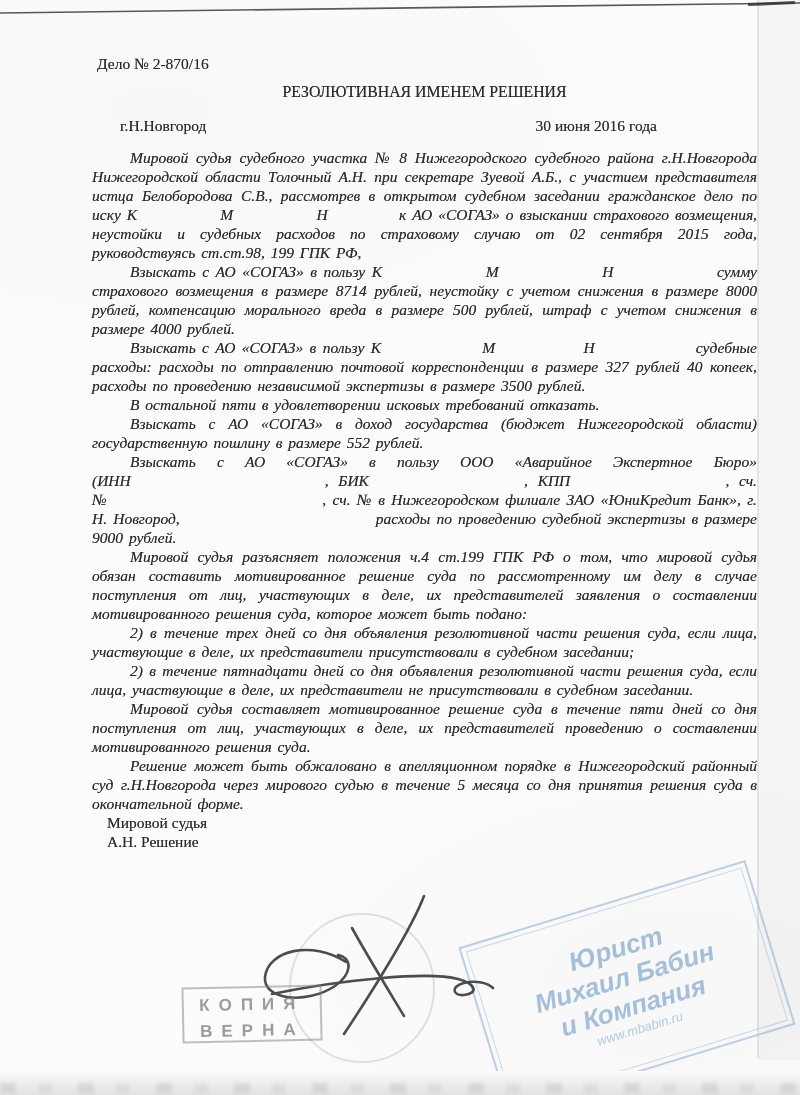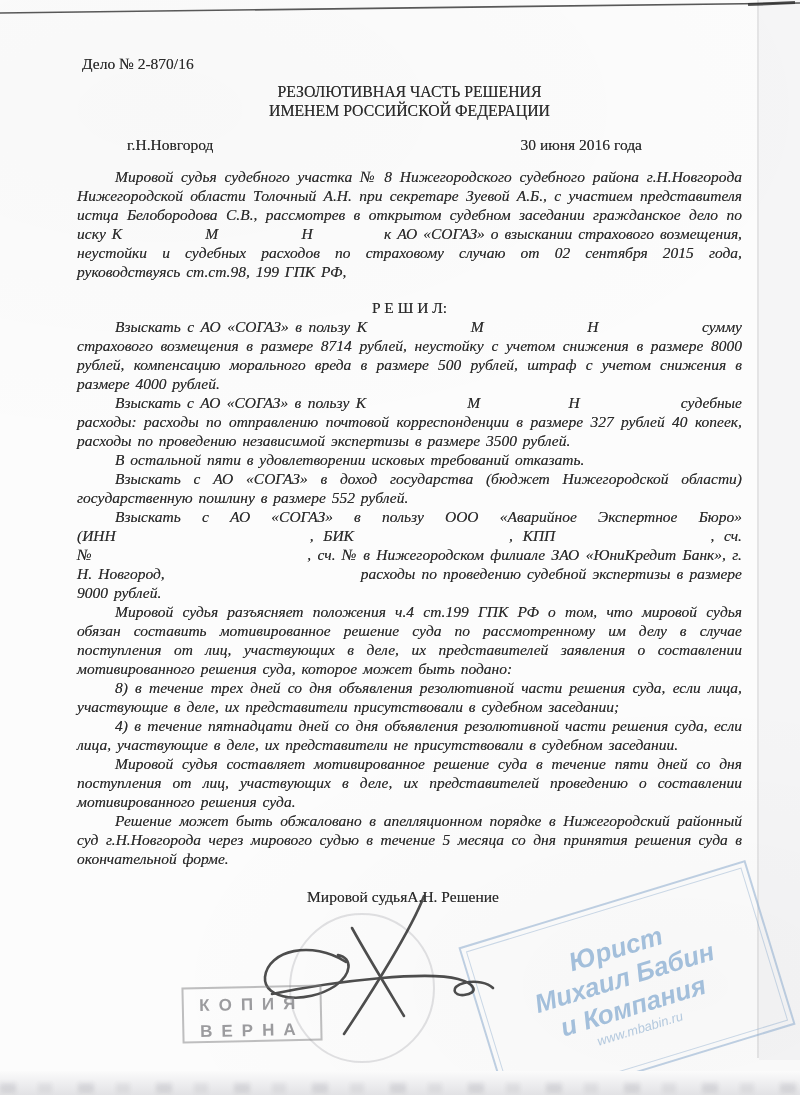--- a/index.html
+++ b/index.html
@@ -7,34 +7,34 @@
   .page{
     position:relative;width:800px;height:1095px;
     background:
       radial-gradient(1200px 600px at 20% 10%, rgba(0,0,0,0.015), transparent 60%),
       radial-gradient(900px 500px at 85% 90%, rgba(0,0,0,0.02), transparent 60%),
       #fcfcfc;
     font-family:"Liberation Serif", serif;
     color:#2b2b2b;
   }
   .content{
-    position:absolute;left:77px;top:0;width:665px;z-index:2;
+    position:absolute;left:92px;top:0;width:665px;z-index:2;
     font-size:15.5px;line-height:19px;
     text-shadow:0 0 0.6px rgba(45,45,45,0.65);
   }
   .case-number{margin:54px 0 0 5px;}
   .doc-title{text-align:center;margin-top:9px;line-height:19px;font-size:15.8px;}
   .place-date{display:flex;justify-content:space-between;margin-top:15px;}
-  .place-date .city{margin-left:50px;}
+  .place-date .city{margin-left:28px;}
   .place-date .date{margin-right:100px;}
   p.para{margin:0;text-align:justify;text-indent:38px;word-spacing:2px;font-style:italic;}
   p.intro{margin-top:13px;}
   .resolved{ text-align:center;margin-top:17px;}
   .first-body{margin-top:21px;}
-  .signature-row{display:flex;justify-content:center;margin-top:19px;padding:0 28px 0 15px;}
+  .signature-row{display:flex;justify-content:center;padding:0 28px 0 15px;flex-direction:column;}
   
   .scan-top{position:absolute;left:0;top:0;z-index:5;}
   .edge-line{position:absolute;left:757px;top:0;width:2px;height:1058px;background:rgba(145,145,152,0.22);z-index:1;}
   .edge-shade{position:absolute;left:759px;top:0;width:41px;height:1060px;background:rgba(190,190,198,0.10);z-index:1;}
   .bottom-band{position:absolute;left:0;bottom:0;width:800px;height:24px;z-index:4;
     background:linear-gradient(#fbfbfb 0%, #ededef 55%, #e2e2e5 100%);}
   .bottom-smudge{position:absolute;left:0;bottom:2px;width:800px;height:10px;z-index:5;
     background:repeating-linear-gradient(90deg, rgba(70,70,82,0.16) 0 16px, transparent 16px 38px, rgba(70,70,82,0.10) 38px 52px, transparent 52px 78px);
     filter:blur(2px);opacity:0.75;}
   
@@ -84,41 +84,39 @@
       <div class="wm-l2">Михаил Бабин</div>
       <div class="wm-l3">и Компания</div>
       <div class="wm-url">www.mbabin.ru</div>
     </div>
   </div>
 
   <div class="content">
     <div class="case-number">Дело № 2-870/16</div>
 
     <div class="doc-title">
-      <div>РЕЗОЛЮТИВНАЯ ЧАСТЬ РЕШЕНИЯ</div>
-      <div>ИМЕНЕМ РОССИЙСКОЙ ФЕДЕРАЦИИ</div>
+      <div>РЕЗОЛЮТИВНАЯ ИМЕНЕМ РЕШЕНИЯ</div>
     </div>
 
     <div class="place-date">
       <span class="city">г.Н.Новгород</span>
       <span class="date">30 июня 2016 года</span>
     </div>
 
     <p class="para intro">Мировой судья судебного участка № 8 Нижегородского судебного района г.Н.Новгорода Нижегородской области Толочный А.Н. при секретаре Зуевой А.Б., с участием представителя истца Белобородова С.В., рассмотрев в открытом судебном заседании гражданское дело по иску К&nbsp;&nbsp;&nbsp;&nbsp;&nbsp;&nbsp;&nbsp;&nbsp;&nbsp;&nbsp;&nbsp;&nbsp;&nbsp;&nbsp;М&nbsp;&nbsp;&nbsp;&nbsp;&nbsp;&nbsp;&nbsp;&nbsp;&nbsp;&nbsp;&nbsp;&nbsp;&nbsp;&nbsp;Н&nbsp;&nbsp;&nbsp;&nbsp;&nbsp;&nbsp;&nbsp;&nbsp;&nbsp;&nbsp;&nbsp;&nbsp;к АО «СОГАЗ» о взыскании страхового возмещения, неустойки и судебных расходов по страховому случаю от 02 сентября 2015 года, руководствуясь ст.ст.98, 199 ГПК РФ,</p>
 
-    <div class="resolved">Р Е Ш И Л:</div>
 
     <p class="para">Взыскать с АО «СОГАЗ» в пользу К&nbsp;&nbsp;&nbsp;&nbsp;&nbsp;&nbsp;&nbsp;&nbsp;&nbsp;&nbsp;&nbsp;&nbsp;&nbsp;&nbsp;&nbsp;&nbsp;М&nbsp;&nbsp;&nbsp;&nbsp;&nbsp;&nbsp;&nbsp;&nbsp;&nbsp;&nbsp;&nbsp;&nbsp;&nbsp;&nbsp;&nbsp;&nbsp;Н&nbsp;&nbsp;&nbsp;&nbsp;&nbsp;&nbsp;&nbsp;&nbsp;&nbsp;&nbsp;&nbsp;&nbsp;&nbsp;&nbsp;&nbsp;&nbsp;сумму страхового возмещения в размере 8714 рублей, неустойку с учетом снижения в размере 8000 рублей, компенсацию морального вреда в размере 500 рублей, штраф с учетом снижения в размере 4000 рублей.</p>
     <p class="para">Взыскать с АО «СОГАЗ» в пользу К&nbsp;&nbsp;&nbsp;&nbsp;&nbsp;&nbsp;&nbsp;&nbsp;&nbsp;&nbsp;&nbsp;&nbsp;&nbsp;&nbsp;&nbsp;&nbsp;М&nbsp;&nbsp;&nbsp;&nbsp;&nbsp;&nbsp;&nbsp;&nbsp;&nbsp;&nbsp;&nbsp;&nbsp;&nbsp;&nbsp;Н&nbsp;&nbsp;&nbsp;&nbsp;&nbsp;&nbsp;&nbsp;&nbsp;&nbsp;&nbsp;&nbsp;&nbsp;&nbsp;&nbsp;&nbsp;&nbsp;судебные расходы: расходы по отправлению почтовой корреспонденции в размере 327 рублей 40 копеек, расходы по проведению независимой экспертизы в размере 3500 рублей.</p>
     <p class="para">В остальной пяти в удовлетворении исковых требований отказать.</p>
     <p class="para">Взыскать с АО «СОГАЗ» в доход государства (бюджет Нижегородской области) государственную пошлину в размере 552 рублей.</p>
     <p class="para">Взыскать с АО «СОГАЗ» в пользу ООО «Аварийное Экспертное Бюро» (ИНН&nbsp;&nbsp;&nbsp;&nbsp;&nbsp;&nbsp;&nbsp;&nbsp;&nbsp;&nbsp;&nbsp;&nbsp;&nbsp;&nbsp;&nbsp;&nbsp;&nbsp;&nbsp;&nbsp;&nbsp;, БИК&nbsp;&nbsp;&nbsp;&nbsp;&nbsp;&nbsp;&nbsp;&nbsp;&nbsp;&nbsp;&nbsp;&nbsp;&nbsp;&nbsp;&nbsp;&nbsp;, КПП&nbsp;&nbsp;&nbsp;&nbsp;&nbsp;&nbsp;&nbsp;&nbsp;&nbsp;&nbsp;&nbsp;&nbsp;&nbsp;&nbsp;&nbsp;&nbsp;, сч.№&nbsp;&nbsp;&nbsp;&nbsp;&nbsp;&nbsp;&nbsp;&nbsp;&nbsp;&nbsp;&nbsp;&nbsp;&nbsp;&nbsp;&nbsp;&nbsp;&nbsp;&nbsp;&nbsp;&nbsp;&nbsp;&nbsp;&nbsp;&nbsp;&nbsp;&nbsp;&nbsp;&nbsp;&nbsp;&nbsp;&nbsp;&nbsp;&nbsp;&nbsp;, сч. № в Нижегородском филиале ЗАО «ЮниКредит Банк», г. Н. Новгород,&nbsp;&nbsp;&nbsp;&nbsp;&nbsp;&nbsp;&nbsp;&nbsp;&nbsp;&nbsp;&nbsp;&nbsp;&nbsp;&nbsp;&nbsp;&nbsp;&nbsp;&nbsp;&nbsp;&nbsp;&nbsp;&nbsp;&nbsp;&nbsp;&nbsp;&nbsp;&nbsp;&nbsp;&nbsp;&nbsp;&nbsp;&nbsp;расходы по проведению судебной экспертизы в размере 9000 рублей.</p>
     <p class="para">Мировой судья разъясняет положения ч.4 ст.199 ГПК РФ о том, что мировой судья обязан составить мотивированное решение суда по рассмотренному им делу в случае поступления от лиц, участвующих в деле, их представителей заявления о составлении мотивированного решения суда, которое может быть подано:</p>
-    <p class="para">8) в течение трех дней со дня объявления резолютивной части решения суда, если лица, участвующие в деле, их представители присутствовали в судебном заседании;</p>
-    <p class="para">4) в течение пятнадцати дней со дня объявления резолютивной части решения суда, если лица, участвующие в деле, их представители не присутствовали в судебном заседании.</p>
+    <p class="para">2) в течение трех дней со дня объявления резолютивной части решения суда, если лица, участвующие в деле, их представители присутствовали в судебном заседании;</p>
+    <p class="para">2) в течение пятнадцати дней со дня объявления резолютивной части решения суда, если лица, участвующие в деле, их представители не присутствовали в судебном заседании.</p>
     <p class="para">Мировой судья составляет мотивированное решение суда в течение пяти дней со дня поступления от лиц, участвующих в деле, их представителей проведению о составлении мотивированного решения суда.</p>
     <p class="para">Решение может быть обжаловано в апелляционном порядке в Нижегородский районный суд г.Н.Новгорода через мирового судью в течение 5 месяца со дня принятия решения суда в окончательной форме.</p>
 
     <div class="signature-row">
       <span>Мировой судья</span>
       <span>А.Н. Решение</span>
     </div>
   </div>
 
   <svg class="sig-layer" width="800" height="1095">

